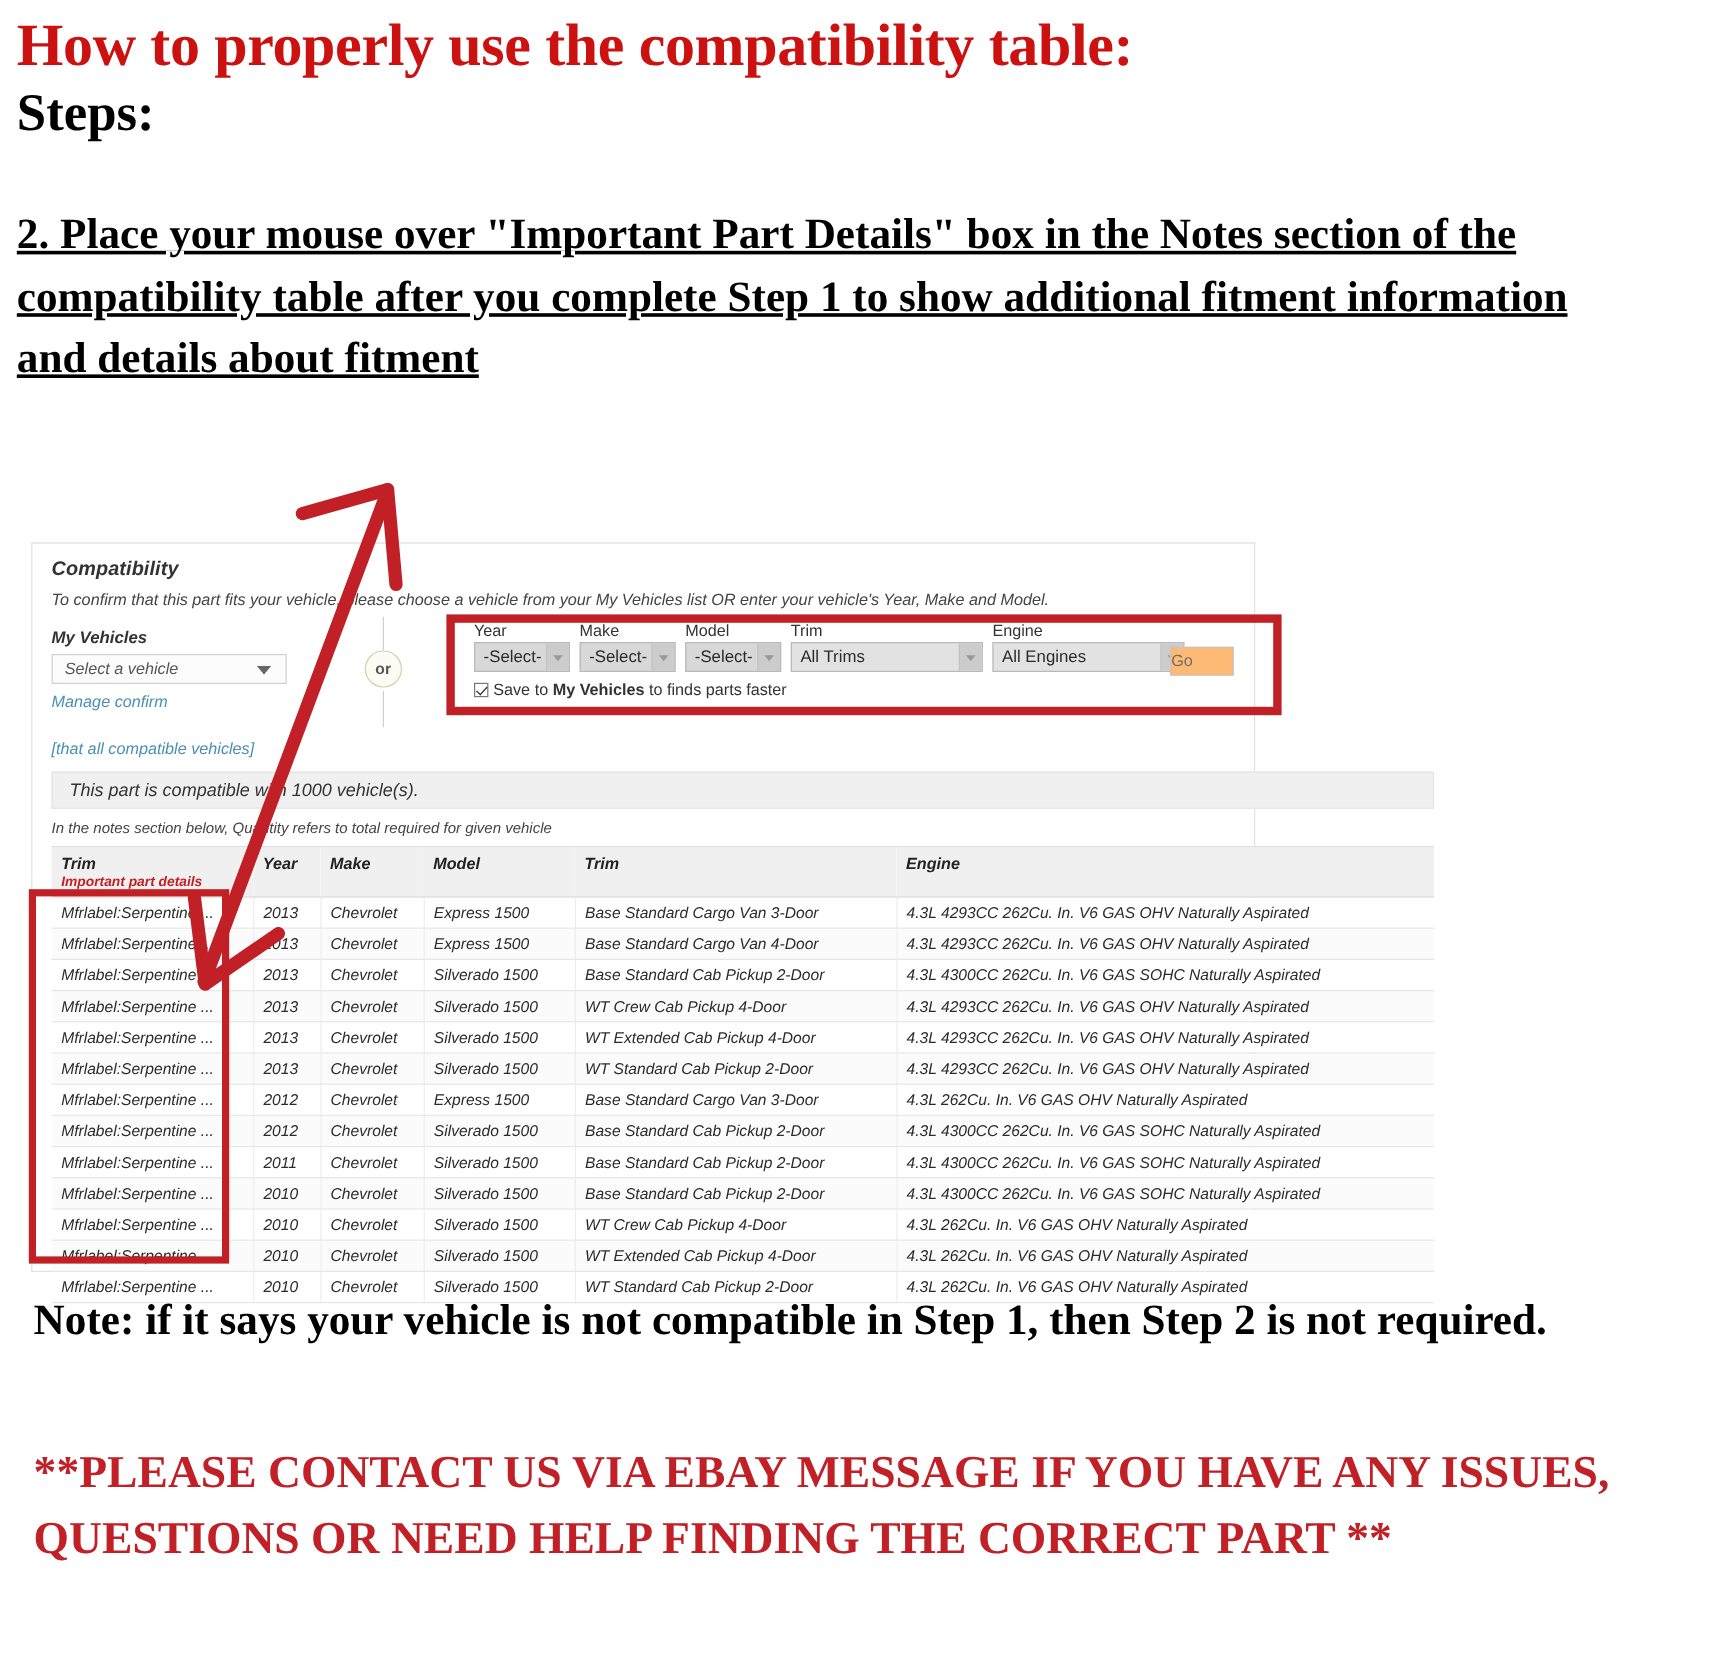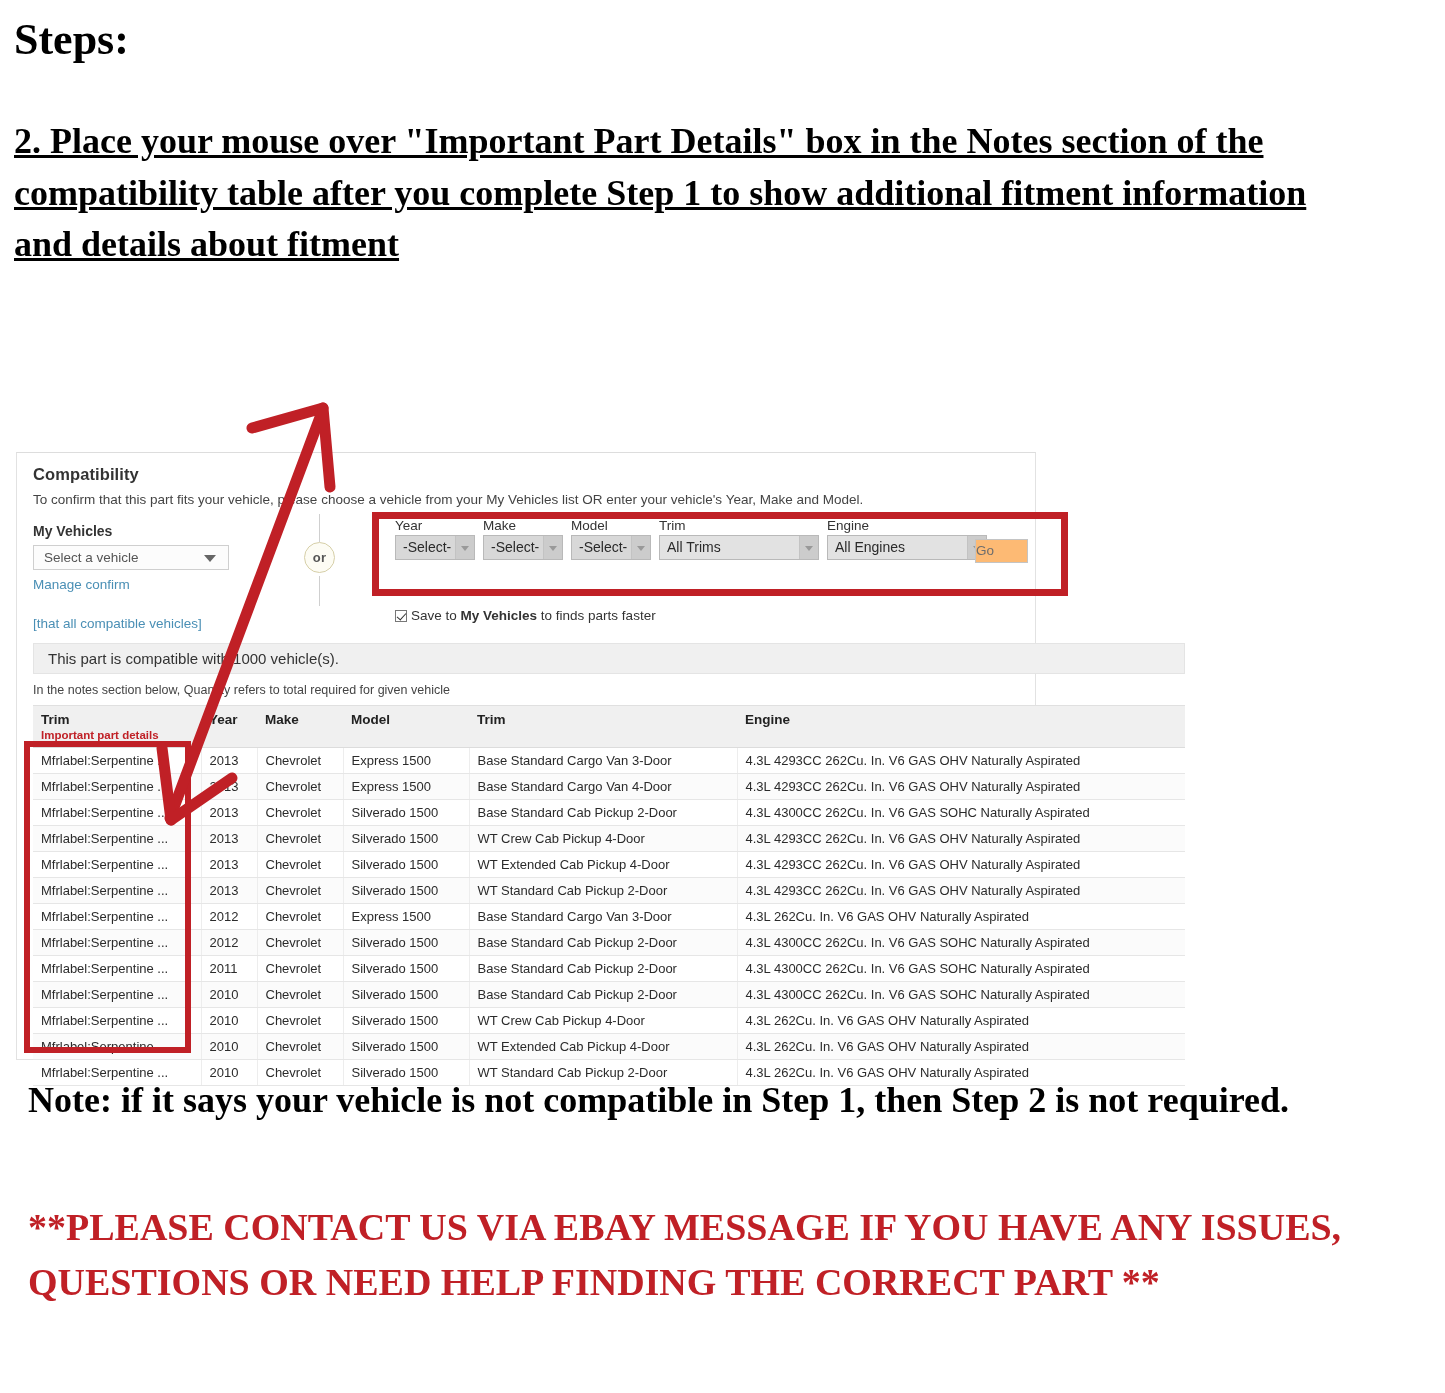--- a/index.html
+++ b/index.html
@@ -52,27 +52,28 @@
     font-size: 36px;
     line-height: 1.42;
     margin: 52px 0 0 0;
     width: 1330px;
     text-decoration: underline;
   }
 
   
   .compat-panel {
     position: absolute;
-    left: 16px;
+    left: 26px;
     top: 452px;
     width: 1020px;
     height: 608px;
     background: #ffffff;
     border: 1px solid #e2e2e2;
     border-top: 1px solid #dddddd;
+    font-style: italic;
   }
   .compat-inner { position: relative; width: 100%; height: 100%; }
 
   .compat-title {
     position: absolute; left: 16px; top: 12px;
     font-size: 16.5px; font-weight: bold; color: #333;
     letter-spacing: 0.1px;
   }
   .compat-sub {
     position: absolute; left: 16px; top: 39px;
@@ -198,21 +199,20 @@
     color: #6d6d6d;
     font-size: 13.5px;
     text-align: left; line-height: 22px;
     cursor: pointer;
   }
 
   .save-row {
     position: absolute; left: 0px; top: 49px;
     font-size: 13.5px; color: #333;
     white-space: nowrap;
-    margin-top: 41px;
   }
   .chk {
     display: inline-block;
     width: 12px; height: 12px;
     border: 1px solid #777;
     background: #fff;
     vertical-align: -2px;
     margin-right: 4px;
     position: relative;
   }
@@ -313,20 +313,21 @@
     font-weight: bold;
     font-size: 38px;
     line-height: 1.45;
     color: #c02026;
   }
 </style>
 </head>
 <body>
 
 <div class="instructions">
+  <div class="headline">How to properly use the compatibility table:</div>
   <div class="steps-label">Steps:</div>
   <div class="step-two">2. Place your mouse over "Important Part Details" box in the Notes section of the compatibility table after you complete Step 1 to show additional fitment information and details about fitment</div>
 </div>
 
 <div class="compat-panel">
   <div class="compat-inner">
 
     <div class="compat-title">Compatibility</div>
     <div class="compat-sub">To confirm that this part fits your vehicle, please choose a vehicle from your My Vehicles list OR enter your vehicle's Year, Make and Model.</div>
 

